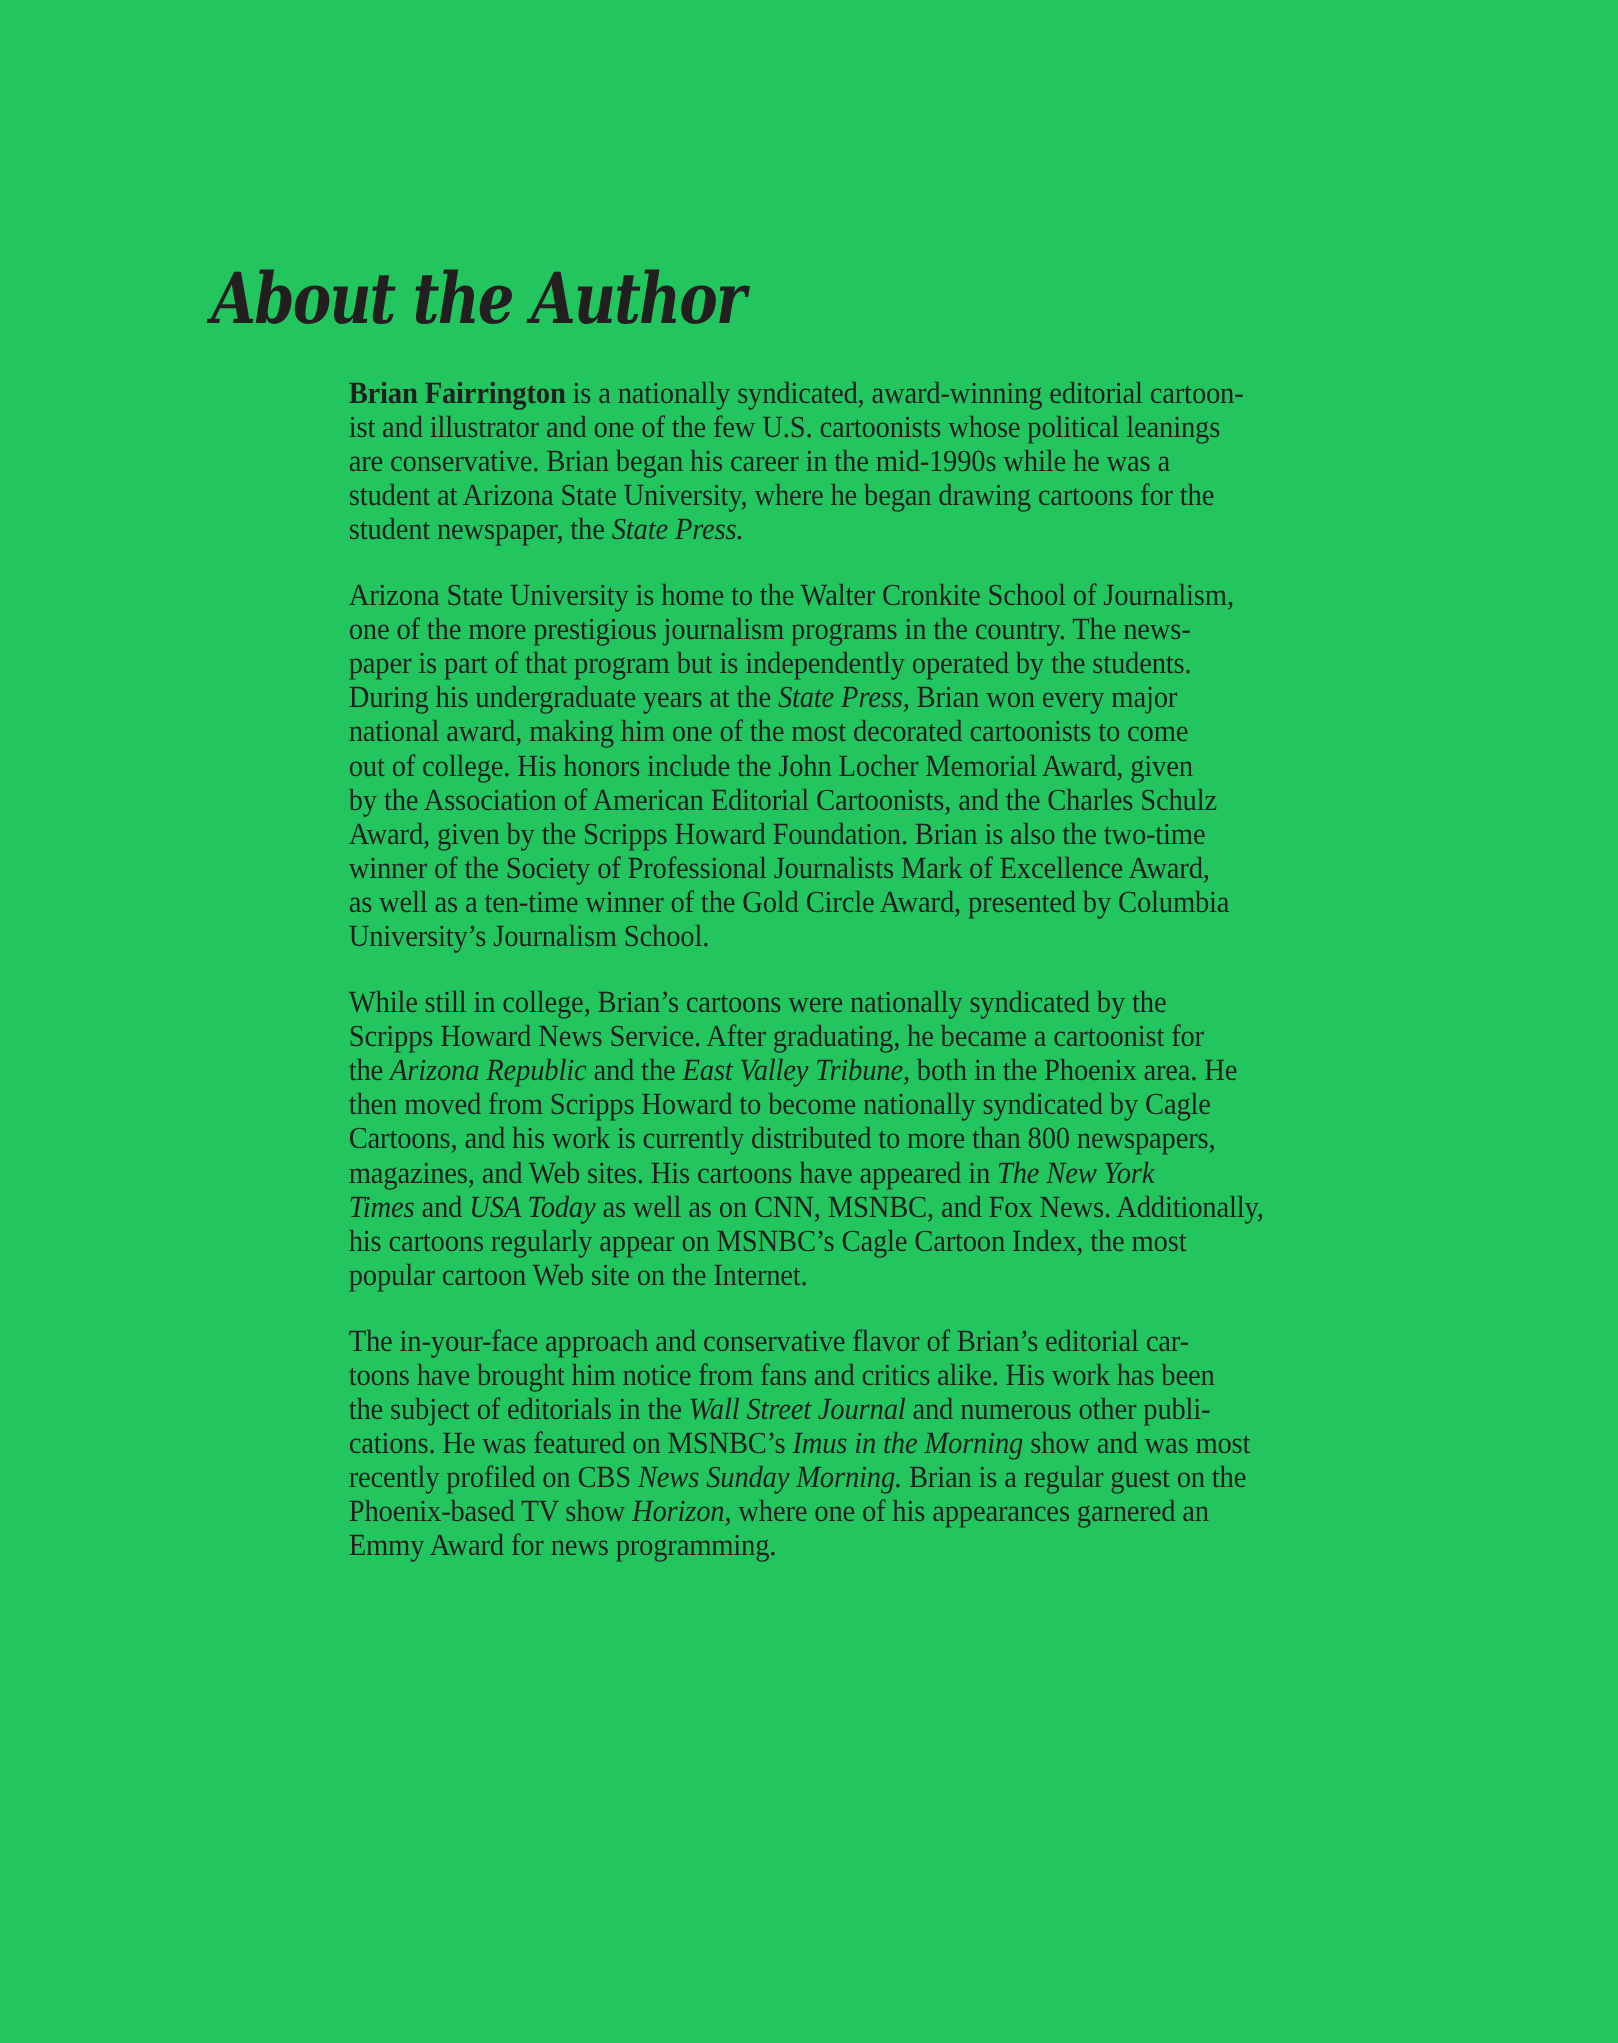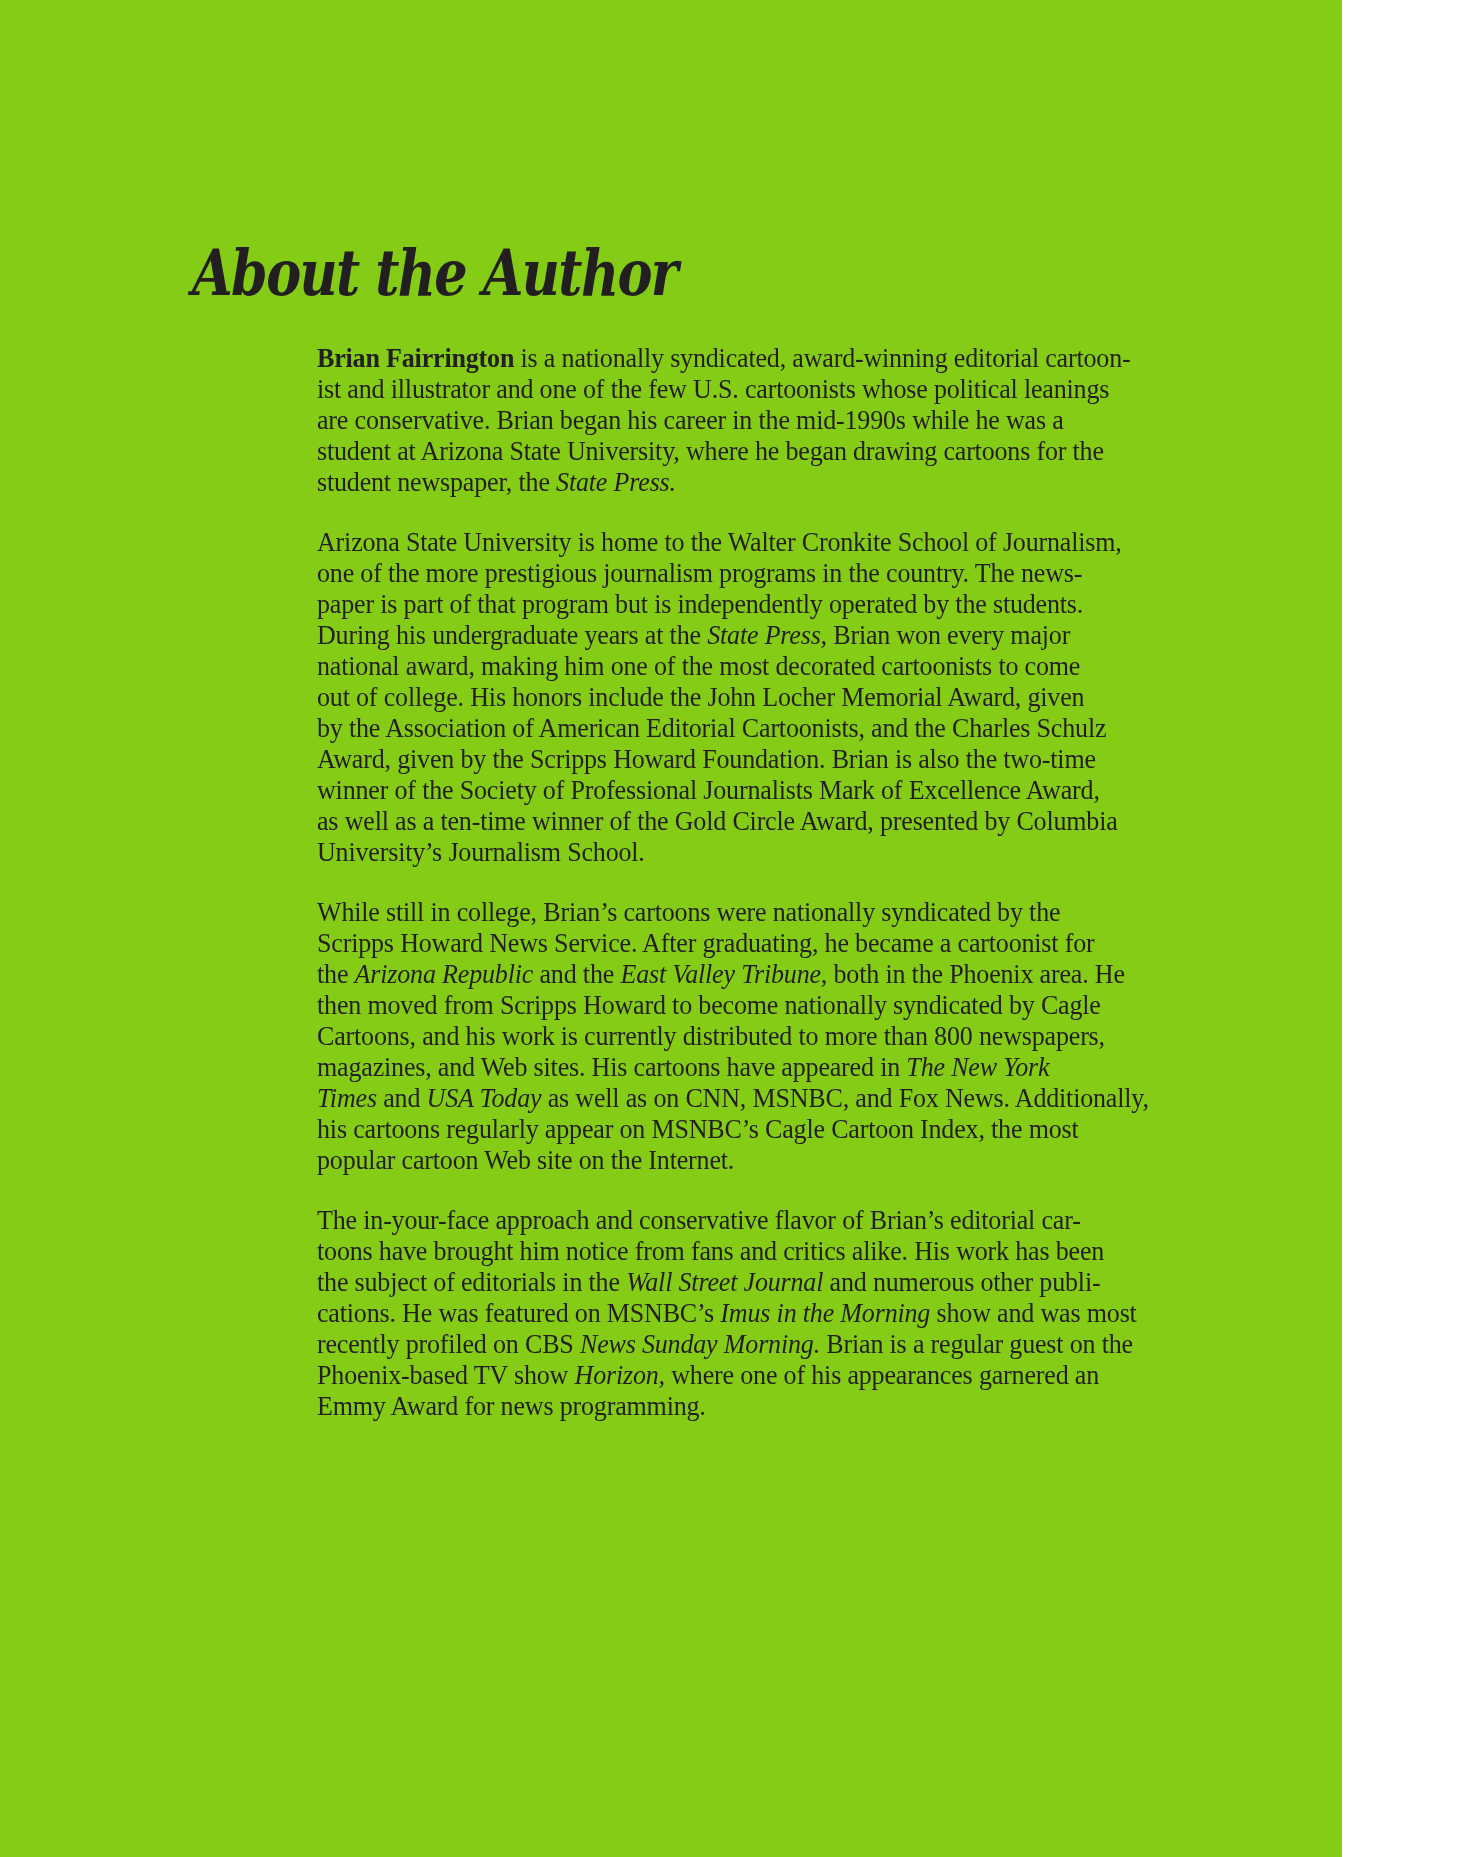--- a/index.html
+++ b/index.html
@@ -2,23 +2,23 @@
 <html><head>
 <meta charset="utf-8">
 <style>
   html, body {
     margin: 0;
     padding: 0;
     background: #ffffff;
   }
   .page {
     position: relative;
-    width: 1342px;
+    width: 1471px;
     height: 1857px;
-    background: #84cc16;
+    background: #22c55e;
     overflow: hidden;
     font-family: "Liberation Serif", serif;
     color: #231f20;
   }
   .title {
     position: absolute;
     left: 192px;
     top: 238px;
     margin: 0;
     font-family: "DejaVu Serif", serif;

